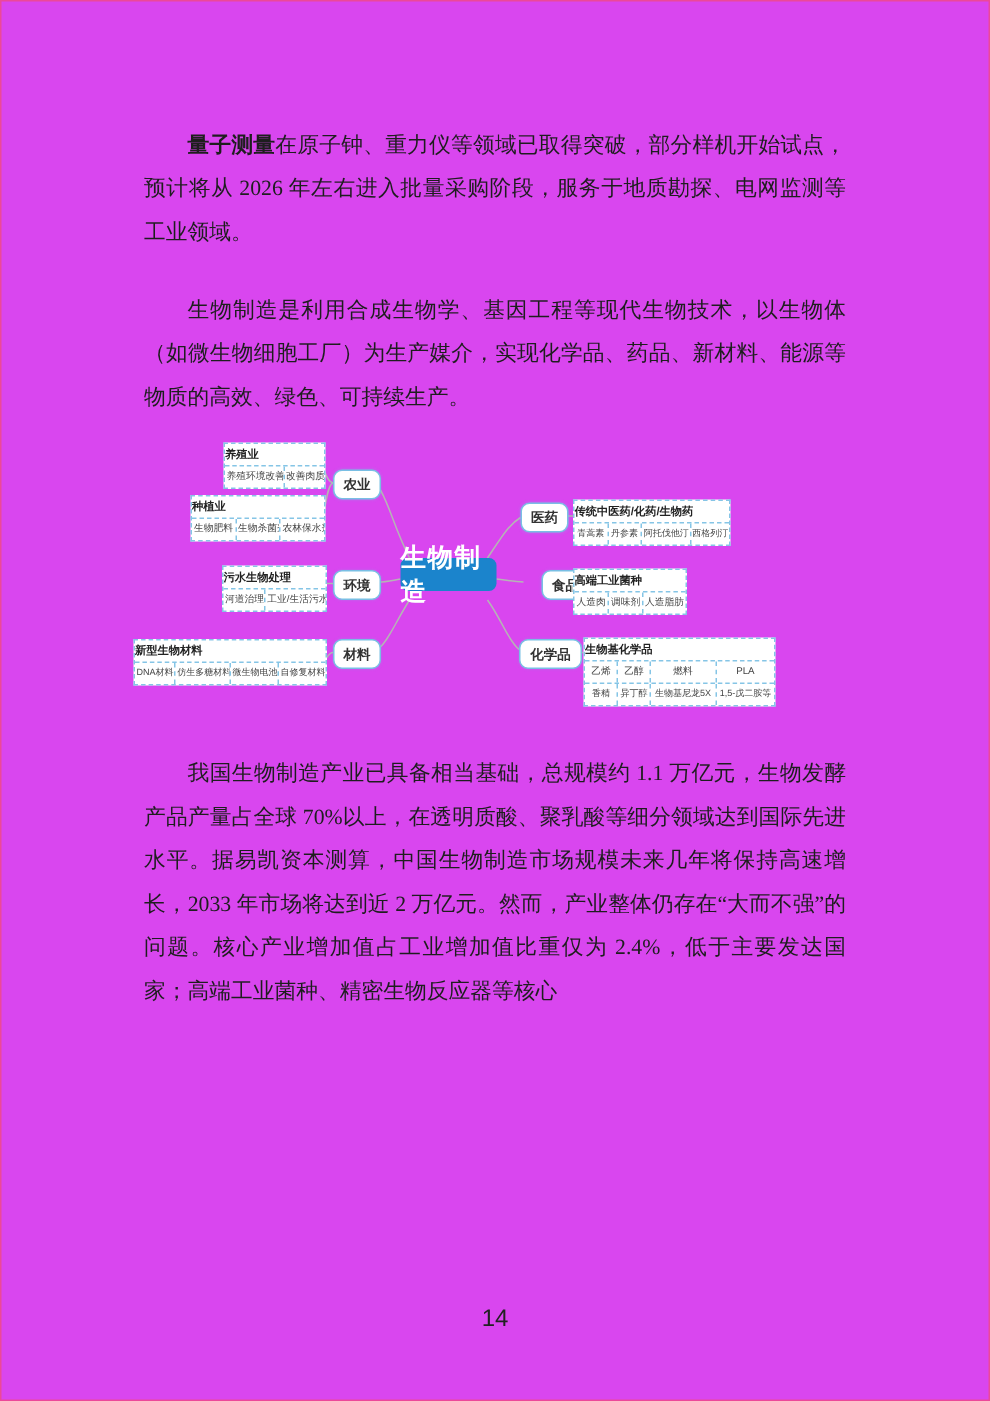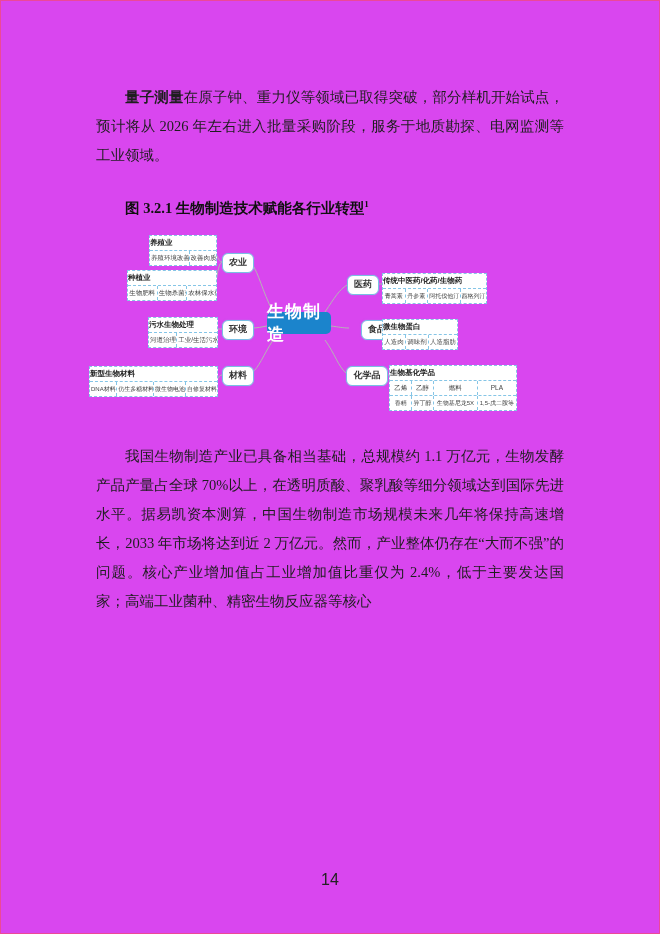--- a/index.html
+++ b/index.html
@@ -70,22 +70,22 @@
 </head>
 <body>
 
 <div class="page">
 
   <div class="textblock">
     <p class="para first"><b>量子测量</b><span>在原子钟、重力仪等领域已取得突破，部分样机开始试点，预计将从 2026 年左右进入批量采购阶段，服务于地质勘探、电网监测等工业领域。</span></p>
 
 
 
+    <p class="para" style="margin-top:23px;">生物制造是利用合成生物学、基因工程等现代生物技术，以生物体（如微生物细胞工厂）为生产媒介，实现化学品、药品、新材料、能源等物质的高效、绿色、可持续生产。</p>
 
-    <div class="caption"><span>图 3.2.1 生物制造技术赋能各行业转型</span><sup>1</sup></div>
   </div>
 
   <div class="diagram">
     <svg width="658" height="202">
       <g fill="none" stroke="#b5b5b5" stroke-width="1">
         <path d="M 272 88 C 261 66, 258 50, 251 40"></path>
         <path d="M 266 102 C 260 103, 257 104, 251 104"></path>
         <path d="M 272 116 C 262 132, 258 143, 251 149"></path>
         <path d="M 324 88 C 334 73, 338 66, 346 61"></path>
         <path d="M 330 102 C 338 103, 342 104, 348 104"></path>
@@ -148,21 +148,21 @@
       <div class="gtitle">传统中医药/化药/生物药</div>
       <div class="gcells" style="font-size:6px;">
         <div class="gcell">青蒿素</div>
         <div class="gcell">丹参素</div>
         <div class="gcell" style="flex:1.5;">阿托伐他汀</div>
         <div class="gcell" style="flex:1.2;">西格列汀</div>
       </div>
     </div>
 
     <div class="group" style="left:381px;top:95px;width:74px;">
-      <div class="gtitle">微生物蛋白</div>
+      <div class="gtitle">高端工业菌种</div>
       <div class="gcells">
         <div class="gcell">人造肉</div>
         <div class="gcell">调味剂</div>
         <div class="gcell" style="flex:1.3;">人造脂肪</div>
       </div>
     </div>
 
     <div class="group" style="left:388px;top:141px;width:126px;">
       <div class="gtitle">生物基化学品</div>
       <div class="gcells chem-row">

